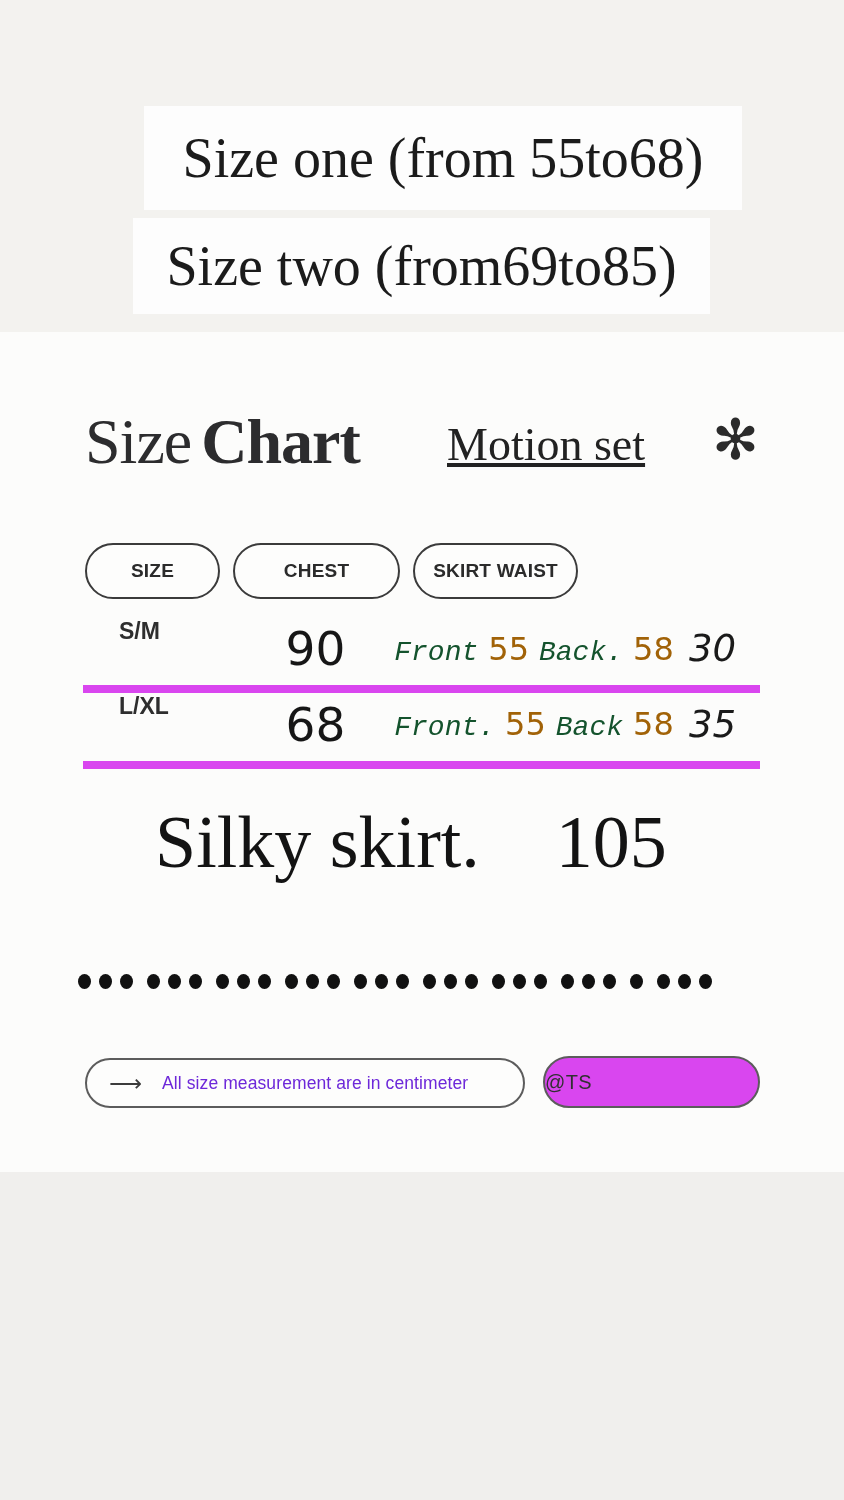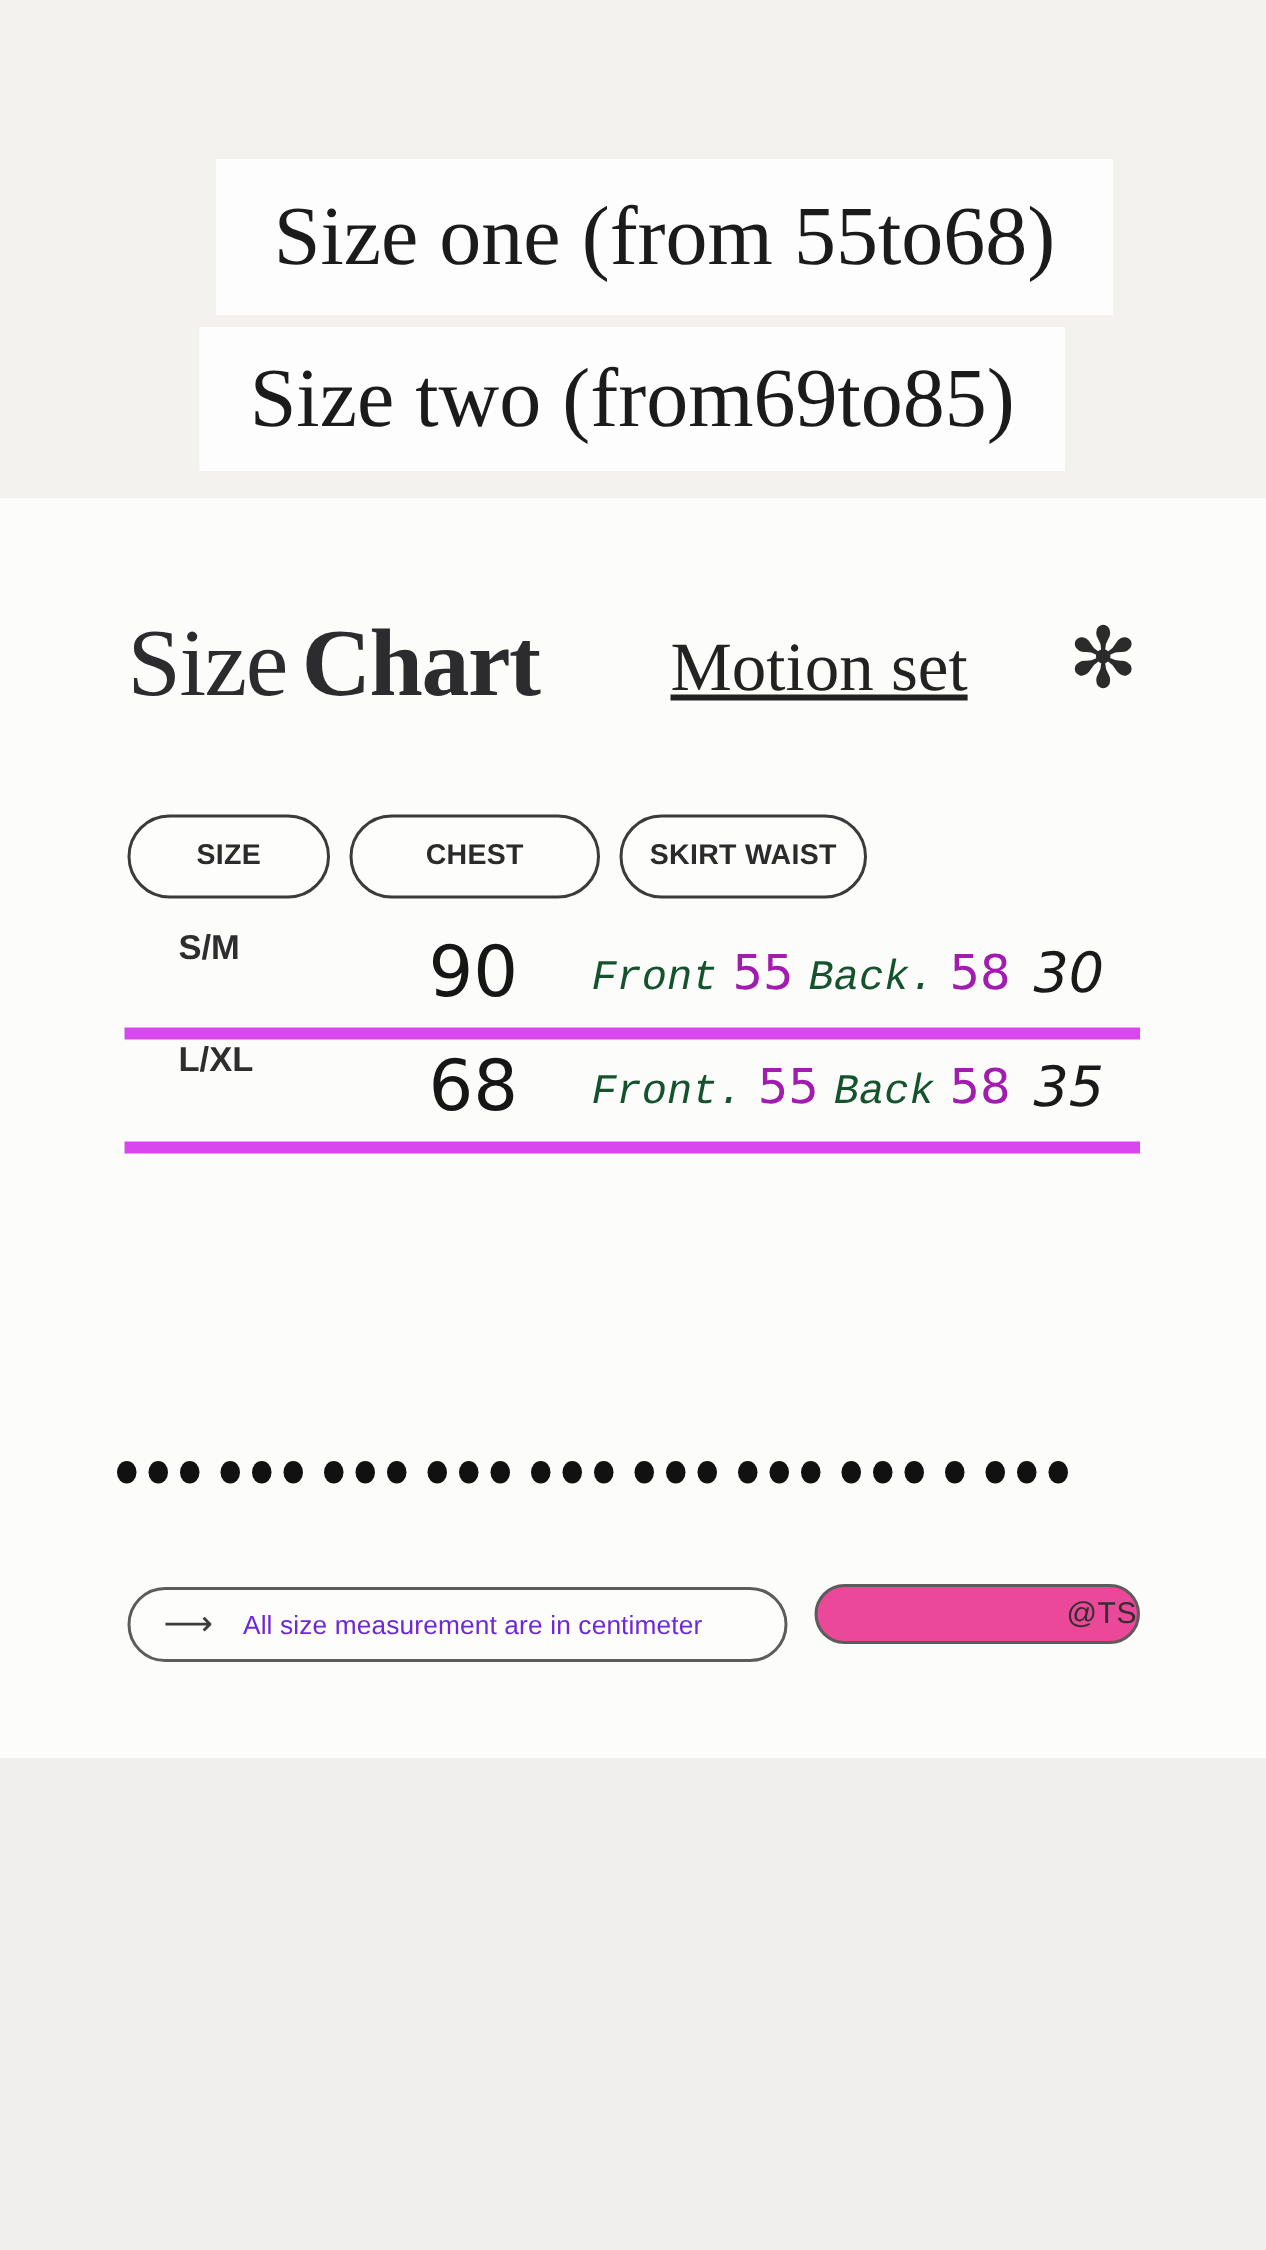--- a/index.html
+++ b/index.html
@@ -31,41 +31,41 @@
   
   .trow{position:absolute;left:83px;width:677px;display:grid;grid-template-columns:145px 175px 262px 95px;
         align-items:center;border-bottom:8px solid #d946ef;}
   .trow.r1{top:612px;height:73px;}
   .trow.r2{top:687px;height:74px;}
   .cell-size{font-family:"Liberation Sans",sans-serif;font-weight:700;font-size:23px;color:#2e2e2e;
              padding-left:36px;align-self:start;padding-top:6px;}
   .cell-chest{font-family:"DejaVu Sans",sans-serif;font-size:47px;color:#161616;text-align:center;}
   .cell-length{display:flex;align-items:baseline;justify-content:center;gap:10px;white-space:nowrap;}
   .script{font-family:Liberation Mono, monospace;font-style:italic;font-size:28px;color:#14532d;}
-  .numv{font-family:"DejaVu Sans",sans-serif;font-size:32px;color:#a21caf;}
+  .numv{font-family:"DejaVu Sans",sans-serif;font-size:32px;color:#a16207;}
   .cell-waist{font-family:"DejaVu Sans",sans-serif;font-style:italic;font-size:37px;color:#1a1a1a;text-align:center;}
 
   
   .silky{position:absolute;left:155px;top:800px;display:flex;gap:76px;align-items:baseline;
          font-size:74px;color:#131313;white-space:nowrap;}
 
   
   .dots{position:absolute;left:78px;top:974px;display:flex;align-items:center;}
   .dot-group{display:flex;margin-right:6px;}
   .dot{width:13px;height:15px;border-radius:50%;background:#111;margin-right:8px;}
 
   
   .note-pill{position:absolute;left:85px;top:1058px;width:440px;height:50px;box-sizing:border-box;
              border:2px solid #5c5c5c;border-radius:26px;background:#fdfdfc;
              display:flex;align-items:center;padding-left:22px;}
   .arrow-icon{font-family:"DejaVu Sans",sans-serif;font-size:23px;color:#3c3c3c;margin-right:20px;line-height:1;}
   .note-text{font-family:"Liberation Sans",sans-serif;font-size:17.5px;color:#6d28d9;letter-spacing:0.1px;}
-  .handle-pill{position:absolute;left:543px;top:1056px;width:217px;height:40px;box-sizing:border-box;
-               border:2px solid #5c5c5c;border-radius:27px;background:#ec4899;
-               display:flex;align-items:center;justify-content:flex-end;
+  .handle-pill{position:absolute;left:543px;top:1056px;width:217px;height:52px;box-sizing:border-box;
+               border:2px solid #5c5c5c;border-radius:27px;background:#d946ef;
+               display:flex;align-items:center;justify-content:flex-start;
                font-family:"Liberation Sans",sans-serif;font-size:20px;color:#303030;letter-spacing:0.4px;}
 
   
   .footer-band{position:absolute;left:0;top:1172px;width:844px;height:328px;background:#f0efed;}
 </style>
 </head>
 <body>
 
 <div class="page">
 
@@ -107,20 +107,24 @@
     <div class="cell-chest">68</div>
     <div class="cell-length">
       <span class="script">Front.</span>
       <span class="numv">55</span>
       <span class="script">Back</span>
       <span class="numv">58</span>
     </div>
     <div class="cell-waist">35</div>
   </div>
 
+  <div class="silky">
+    <span>Silky skirt.</span>
+    <span>105</span>
+  </div>
 
   <div class="dots">
       <span class="dot-group">
         <span class="dot"></span>
         <span class="dot"></span>
         <span class="dot"></span>
       </span>
       <span class="dot-group">
         <span class="dot"></span>
         <span class="dot"></span>

